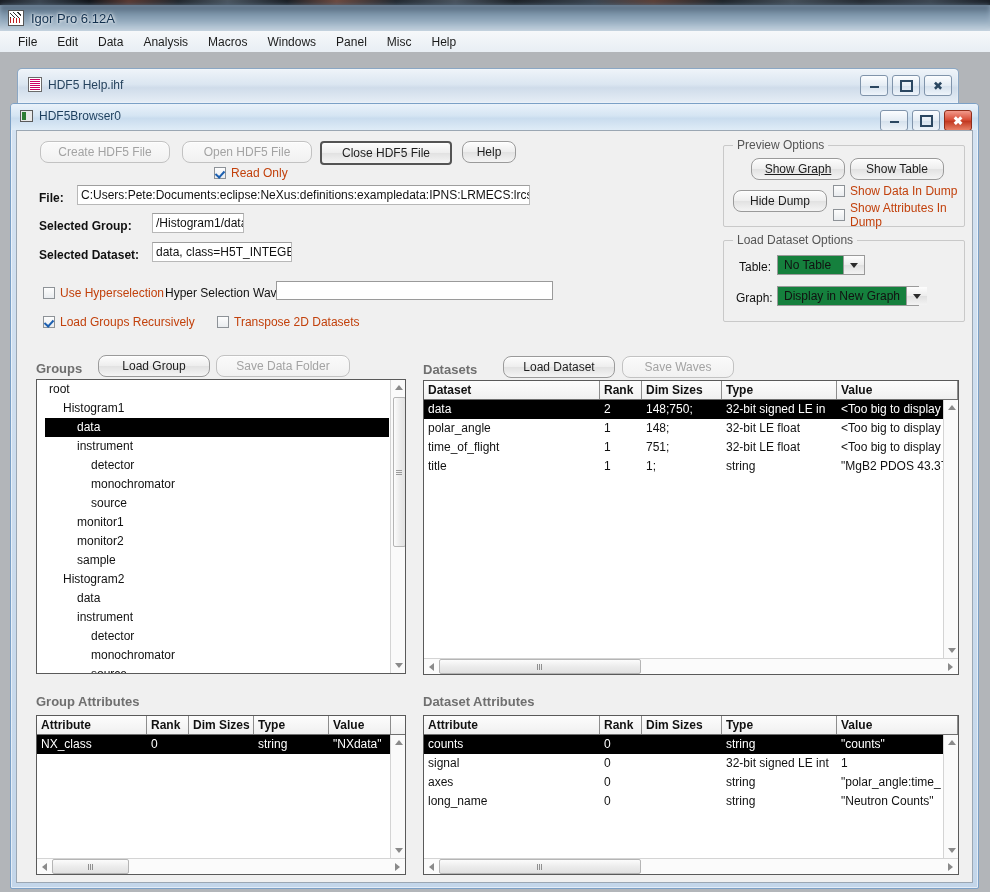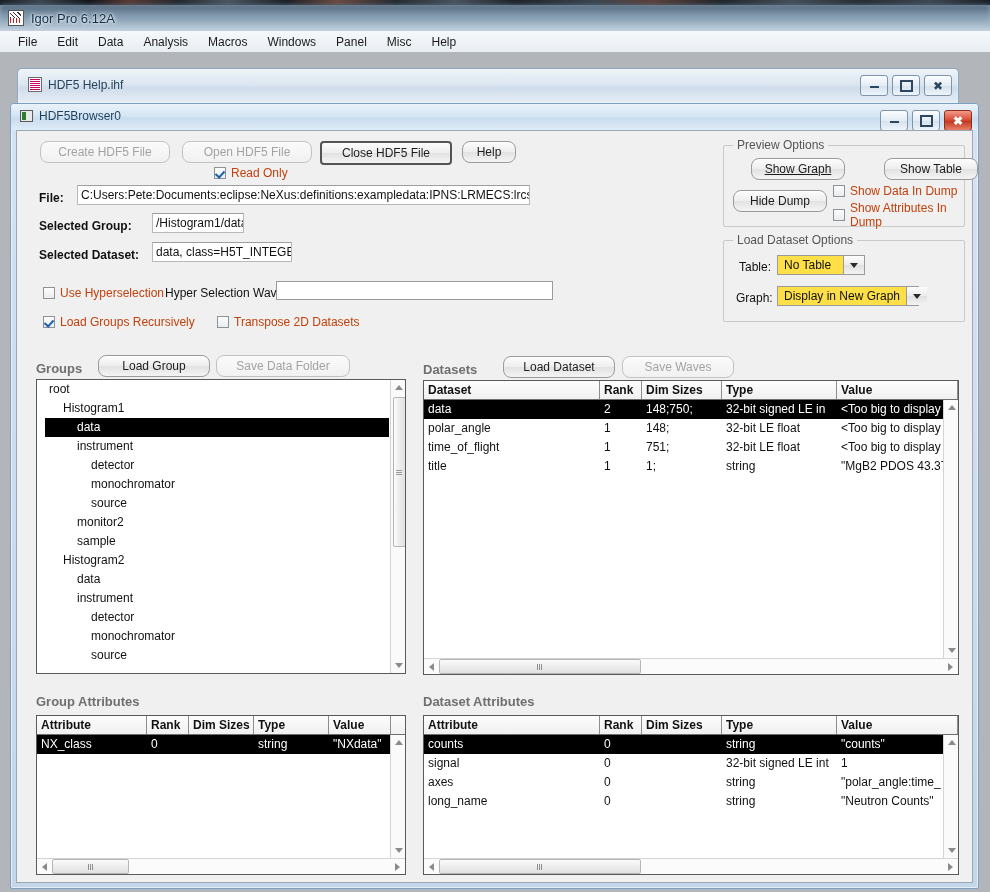--- a/index.html
+++ b/index.html
@@ -101,21 +101,21 @@
   .chkbox{width:12px;height:12px;box-sizing:border-box;border:1px solid #8d9297;
     background:linear-gradient(180deg,#fdfdfd 0%,#e9ecef 100%);margin-right:5px;
     position:relative;flex:none;}
   .chkbox.on:after{content:"";position:absolute;left:2px;top:1px;width:4px;height:7px;
     border:solid #1c5fb0;border-width:0 2px 2px 0;transform:rotate(42deg);}
 
   .groupbox{position:absolute;border:1px solid #c9c9c9;border-radius:2px;background:transparent;}
   .groupbox-title{position:absolute;font-size:12px;color:#555;background:#f0f0f0;padding:0 4px;}
 
   .popup{position:absolute;box-sizing:border-box;display:flex;align-items:center;
-    border:1px solid #9a9a9a;background:#fde047;height:20px;}
+    border:1px solid #9a9a9a;background:#15803d;height:20px;}
   .popup .ptxt{padding:0 6px;font-size:12px;color:#111;white-space:nowrap;flex:1;}
   .popup .parrow{width:20px;height:18px;border-left:1px solid #9a9a9a;
     background:linear-gradient(180deg,#fdfdfd 0%,#ececec 50%,#e0e0e0 51%,#f3f3f3 100%);
     display:flex;align-items:center;justify-content:center;flex:none;}
   .parrow i{border-left:4px solid transparent;border-right:4px solid transparent;
     border-top:5px solid #2a2a2a;display:block;font-style:normal;}
 
   
   .listbox{position:absolute;box-sizing:border-box;background:#fff;border:1px solid #5a5a5a;overflow:hidden;}
   .treeitem{height:19px;line-height:19px;font-size:12px;color:#111;white-space:nowrap;padding-left:4px;}
@@ -256,21 +256,21 @@
         <span>Load Groups Recursively</span>
       </div>
       <div class="chk" style="left:200px;top:184px;">
         <span class="chkbox"></span>
         <span>Transpose 2D Datasets</span>
       </div>
 
       <div class="groupbox" style="left:706px;top:14px;width:240px;height:80px;"></div>
       <div class="groupbox-title" style="left:716px;top:7px;">Preview Options</div>
       <div class="btn" style="left:734px;top:27px;width:92px;height:20px;text-decoration:underline;">Show Graph</div>
-      <div class="btn" style="left:867px;top:27px;width:92px;height:20px;">Show Table</div>
+      <div class="btn" style="left:833px;top:27px;width:92px;height:20px;">Show Table</div>
       <div class="btn" style="left:716px;top:59px;width:92px;height:20px;">Hide Dump</div>
       <div class="chk" style="left:816px;top:53px;">
         <span class="chkbox"></span>
         <span>Show Data In Dump</span>
       </div>
       <div class="chk" style="left:816px;top:70px;">
         <span class="chkbox"></span>
         <span>Show Attributes In Dump</span>
       </div>
 
@@ -299,20 +299,21 @@
 
       <div class="listbox" style="left:19px;top:248px;width:370px;height:295px;">
         <div id="groups-items" style="position:absolute;left:8px;top:0;right:16px;top:0;">
             <div class="treeitem" style="padding-left: 4px;">root</div>
             <div class="treeitem" style="padding-left: 18px;">Histogram1</div>
             <div class="treeitem sel" style="padding-left: 32px;">data</div>
             <div class="treeitem" style="padding-left: 32px;">instrument</div>
             <div class="treeitem" style="padding-left: 46px;">detector</div>
             <div class="treeitem" style="padding-left: 46px;">monochromator</div>
             <div class="treeitem" style="padding-left: 46px;">source</div>
+            <div class="treeitem" style="padding-left: 32px;">monitor1</div>
             <div class="treeitem" style="padding-left: 32px;">monitor2</div>
             <div class="treeitem" style="padding-left: 32px;">sample</div>
             <div class="treeitem" style="padding-left: 18px;">Histogram2</div>
             <div class="treeitem" style="padding-left: 32px;">data</div>
             <div class="treeitem" style="padding-left: 32px;">instrument</div>
             <div class="treeitem" style="padding-left: 46px;">detector</div>
             <div class="treeitem" style="padding-left: 46px;">monochromator</div>
             <div class="treeitem" style="padding-left: 46px;">source</div>
           </div>
         <div class="vsb" style="right:0;top:0;height:293px;">

